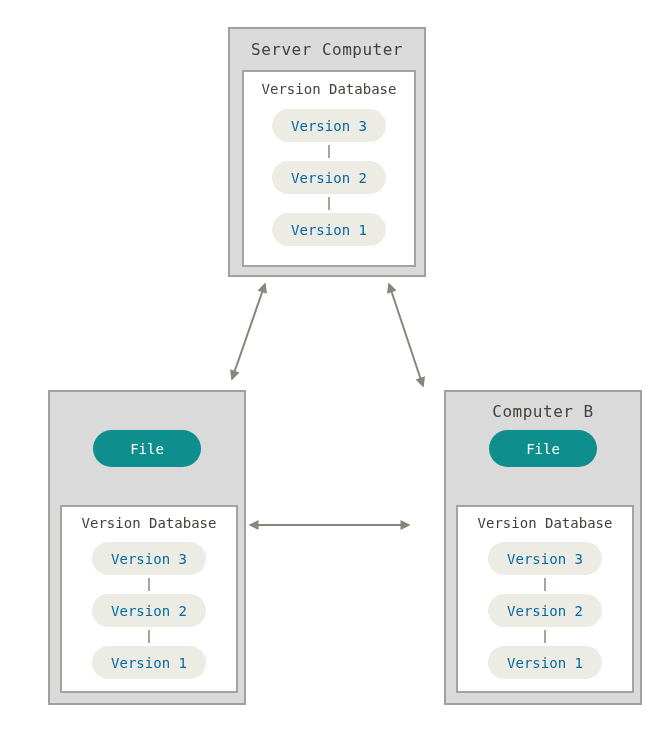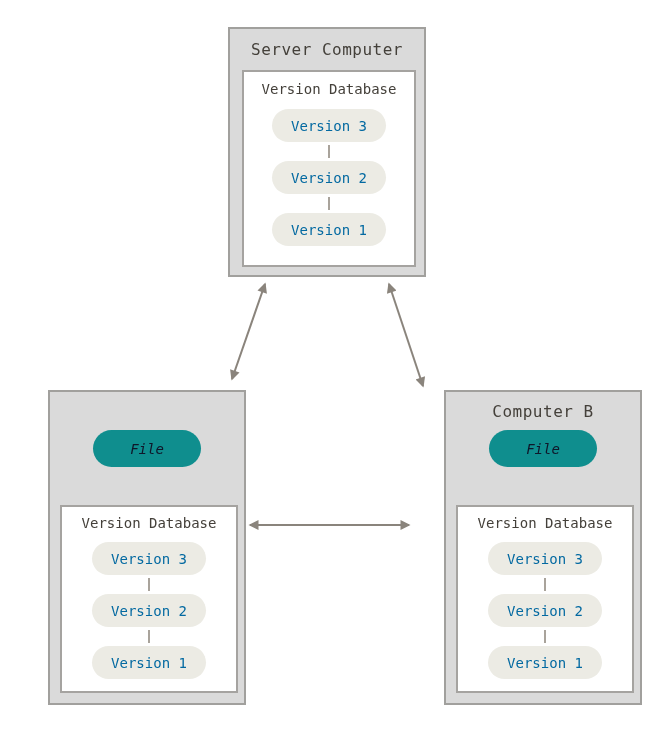--- a/index.html
+++ b/index.html
@@ -86,26 +86,25 @@
   }
   .file-pill {
     position: absolute;
     left: 50%;
     transform: translateX(-50%);
     top: 38px;
     width: 108px;
     height: 37px;
     border-radius: 19px;
     background: #0f8e8e;
-    color: #0f172a;
+    color: #ffffff;
     font-size: 14px;
     display: flex;
     align-items: center;
     justify-content: center;
-    font-style: italic;
   }
 </style>
 </head>
 <body>
 
 <div class="canvas">
 
   <svg class="arrows" viewBox="0 0 646 750" xmlns="http://www.w3.org/2000/svg">
     <defs>
       <marker id="arrowhead" viewBox="0 0 10 10" refX="8.5" refY="5" markerWidth="6" markerHeight="5" orient="auto-start-reverse">

